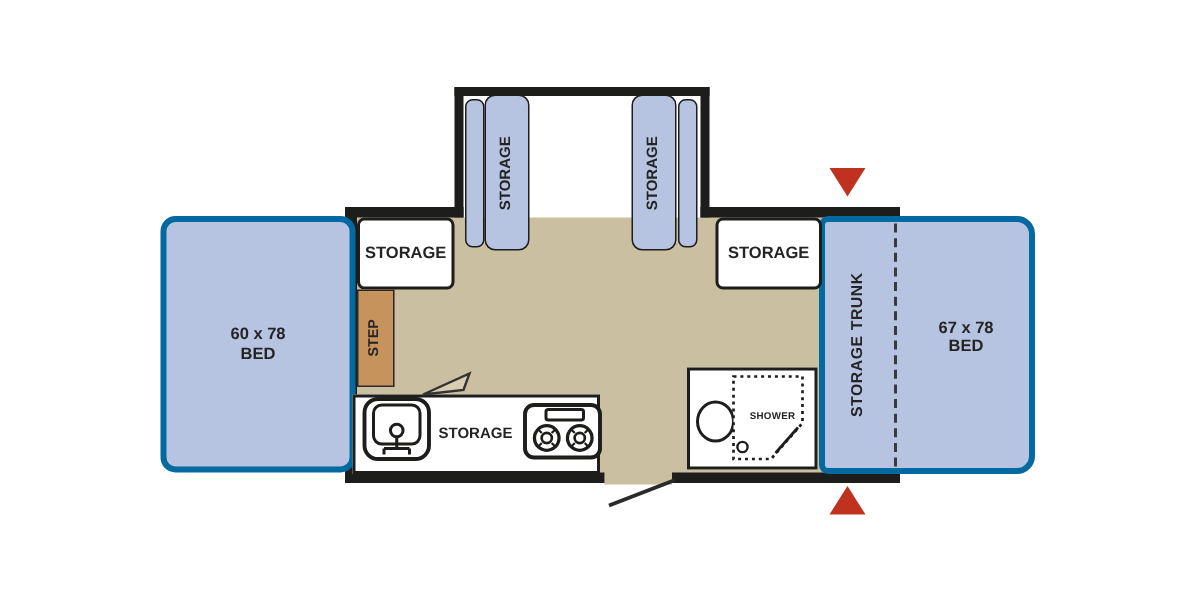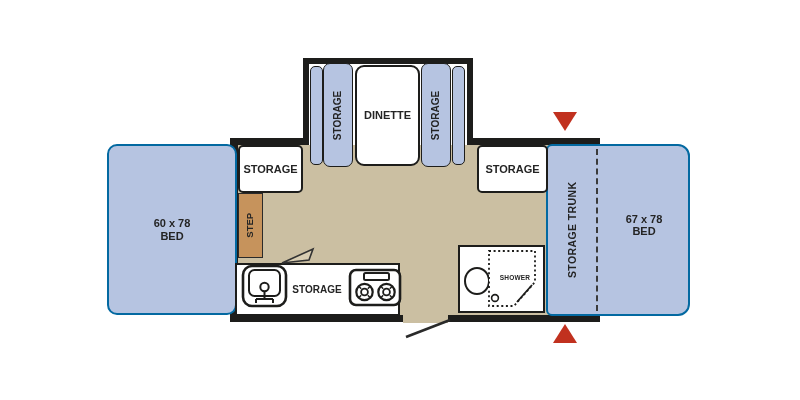--- a/index.html
+++ b/index.html
@@ -3,21 +3,21 @@
 <meta charset="utf-8">
 <style>
   html,body{margin:0;padding:0;background:#ffffff;}
   .stage{position:relative;width:800px;height:400px;background:#ffffff;overflow:hidden;
          font-family:"Liberation Sans",sans-serif;color:#242424;}
   .abs{position:absolute;}
   .floor{background:#cbbfa2;}
   .wall{background:#1d1d1b;}
   .box-white{background:#ffffff;border:2px solid #1d1d1b;box-sizing:border-box;}
   .blue{background:#b6c4e1;}
-  .bed{border:2px solid #0369a1;box-sizing:border-box;display:flex;align-items:center;justify-content:center;}
+  .bed{border:4px solid #0369a1;box-sizing:border-box;display:flex;align-items:center;justify-content:center;}
   .lbl{font-weight:bold;color:#242424;text-align:center;line-height:1.1;white-space:nowrap;}
   .lbl-11{font-size:11px;}
   .lbl-10{font-size:10px;}
   .flex-c{display:flex;align-items:center;justify-content:center;}
   .rot{transform:rotate(-90deg);transform-origin:center center;}
   .seat{background:#b6c4e1;border:1.5px solid #1d1d1b;border-radius:7px;box-sizing:border-box;}
   .slideout{background:#ffffff;border:6px solid #1d1d1b;border-bottom:none;box-sizing:border-box;}
   .dashed-v{border-left:2px dashed #3a3a3a;width:0;}
   .arrow{width:0;height:0;border-left:12px solid transparent;border-right:12px solid transparent;}
   .arrow-down{border-top:19px solid #c1311f;}
@@ -40,23 +40,20 @@
   <div class="abs wall" style="left:467px;top:138px;width:133px;height:7px;"></div>
   <div class="abs wall" style="left:230px;top:138px;width:8px;height:184px;"></div>
   <div class="abs wall" style="left:230px;top:315px;width:173px;height:7px;"></div>
   <div class="abs wall" style="left:448px;top:315px;width:152px;height:7px;"></div>
 
   <div class="abs seat" style="left:310px;top:66px;width:13px;height:99px;border-radius:5px;"></div>
   <div class="abs seat" style="left:452px;top:66px;width:13px;height:99px;border-radius:5px;"></div>
 
   <div class="abs seat flex-c" style="left:323px;top:63px;width:30px;height:104px;">
     <span class="lbl rot" style="font-size:10px;">STORAGE</span>
-  </div>
-  <div class="abs box-white flex-c" style="left:355px;top:65px;width:65px;height:101px;border-radius:9px;">
-    <span class="lbl lbl-11">DINETTE</span>
   </div>
   <div class="abs seat flex-c" style="left:421px;top:63px;width:30px;height:104px;">
     <span class="lbl rot" style="font-size:10px;">STORAGE</span>
   </div>
 
   <div class="abs blue bed" style="left:107px;top:144px;width:130px;height:171px;border-radius:10px;">
     <div class="lbl lbl-11">
       <div>60 x 78</div>
       <div>BED</div>
     </div>

